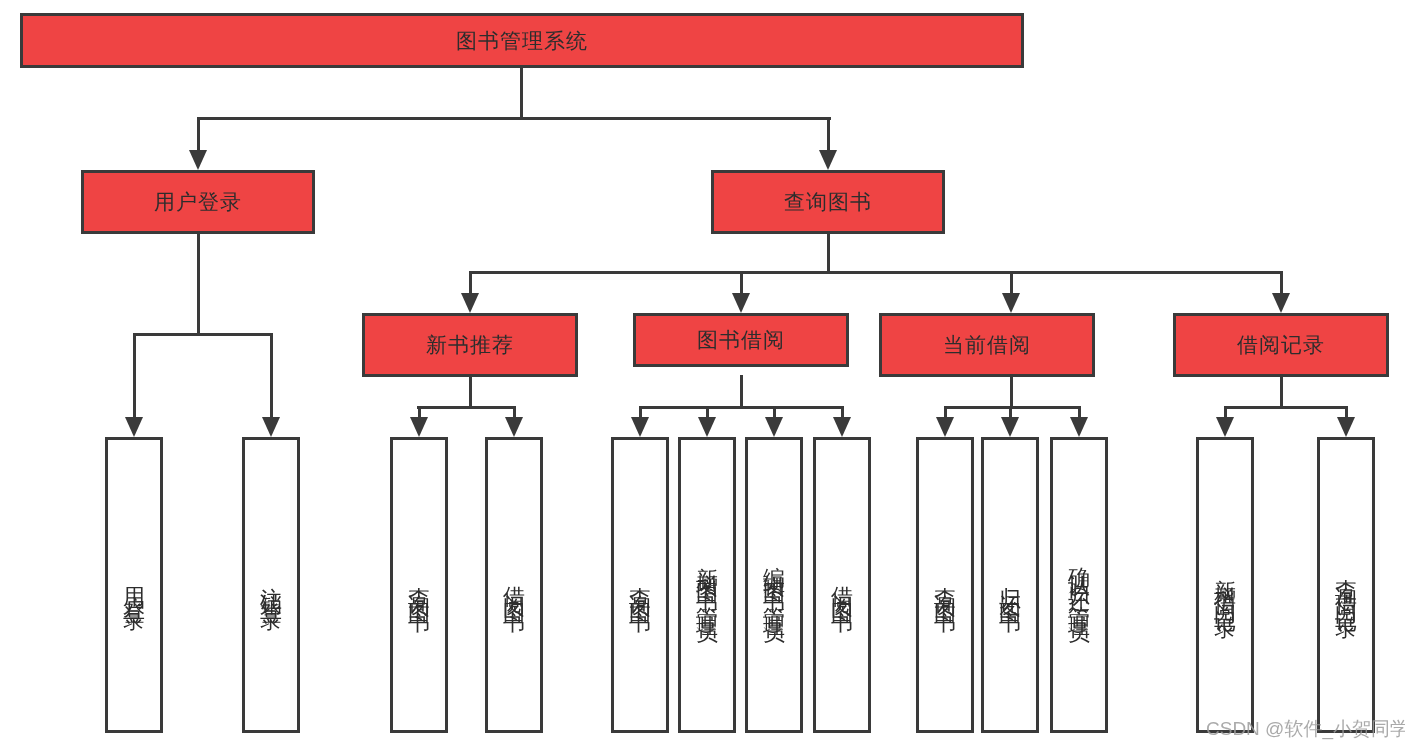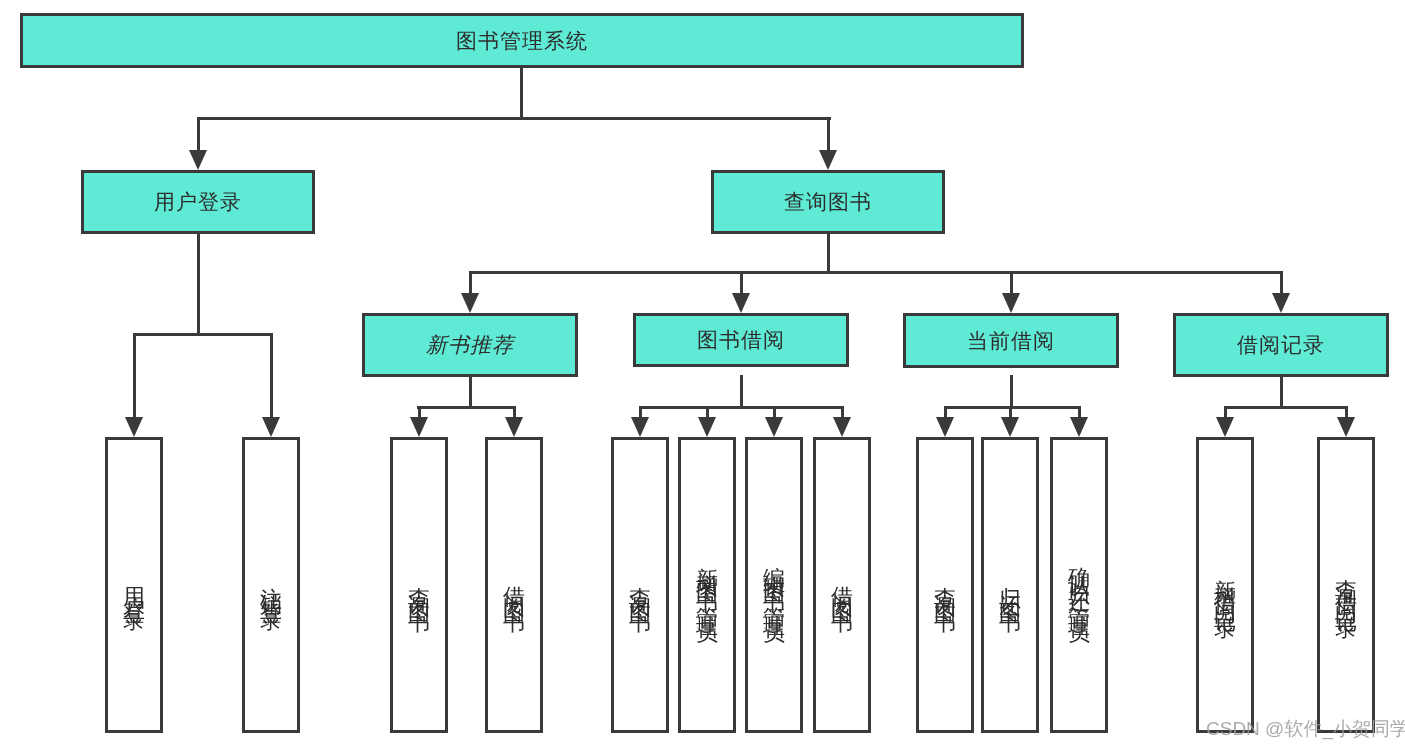--- a/index.html
+++ b/index.html
@@ -14,21 +14,21 @@
     position:relative;
     background:var(--bg);
     font-family:"Liberation Sans","DejaVu Sans",sans-serif;
     color:var(--text);
     overflow:hidden;
   }
   .stage{position:absolute;left:0;top:0;width:1405px;height:747px;}
   .box{
     position:absolute;
     border:3px solid var(--line);
-    background:#5eead4;
+    background:#ef4444;
     display:flex;
     align-items:center;
     justify-content:center;
     font-size:21px;
     letter-spacing:1px;
     color:var(--text);
   }
   .vbox{
     position:absolute;
     border:3px solid var(--line);
@@ -101,27 +101,27 @@
   <div class="hline" style="left:469px;top:271px;width:814px;"></div>
   <div class="vline" style="left:469px;top:271px;height:24px;"></div>
   <div class="ahead" style="left:461px;top:293px;"></div>
   <div class="vline" style="left:740px;top:271px;height:24px;"></div>
   <div class="ahead" style="left:732px;top:293px;"></div>
   <div class="vline" style="left:1010px;top:271px;height:24px;"></div>
   <div class="ahead" style="left:1002px;top:293px;"></div>
   <div class="vline" style="left:1280px;top:271px;height:24px;"></div>
   <div class="ahead" style="left:1272px;top:293px;"></div>
 
-  <div class="box" style="left:362px;top:313px;width:216px;height:64px;font-style:italic;">
+  <div class="box" style="left:362px;top:313px;width:216px;height:64px;">
     <span>新书推荐</span>
   </div>
   <div class="box" style="left:633px;top:313px;width:216px;height:54px;text-align:right;">
     <span>图书借阅</span>
   </div>
-  <div class="box" style="left:903px;top:313px;width:216px;height:55px;">
+  <div class="box" style="left:879px;top:313px;width:216px;height:64px;">
     <span>当前借阅</span>
   </div>
   <div class="box" style="left:1173px;top:313px;width:216px;height:64px;">
     <span>借阅记录</span>
   </div>
 
   <div class="vline" style="left:469px;top:375px;height:34px;"></div>
   <div class="hline" style="left:417px;top:406px;width:99px;"></div>
   <div class="vline" style="left:418px;top:406px;height:13px;"></div>
   <div class="ahead" style="left:410px;top:417px;"></div>

